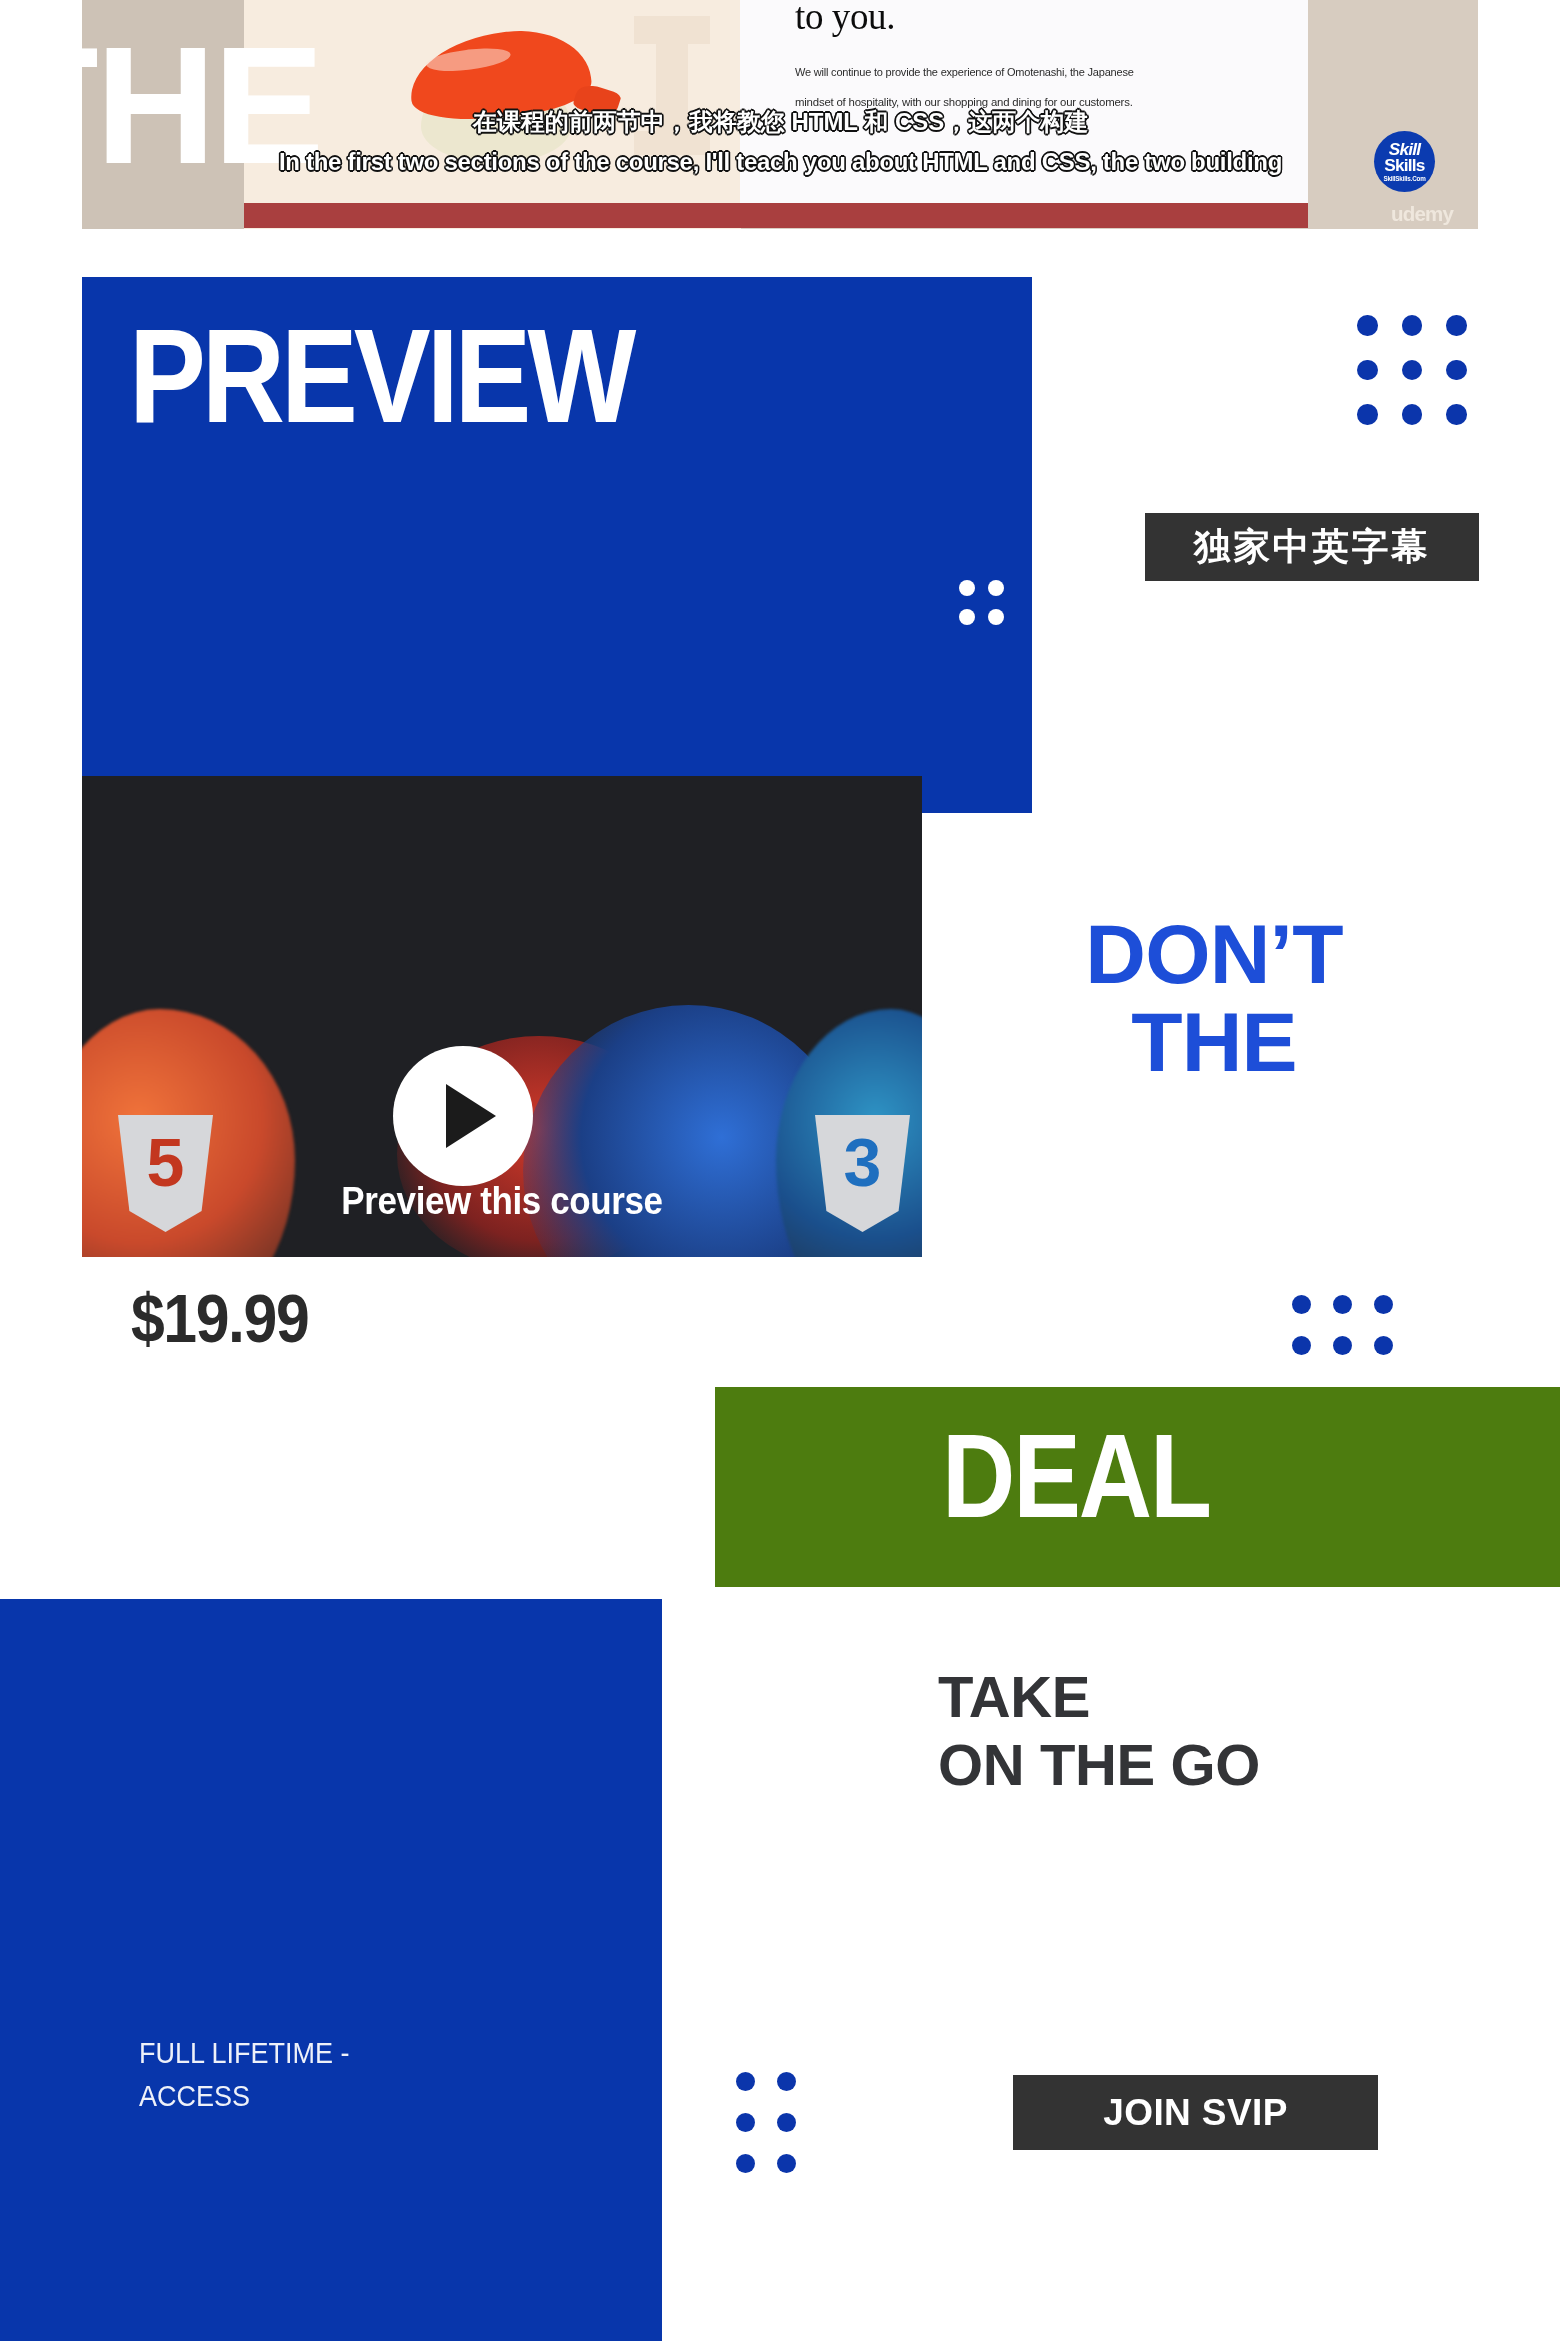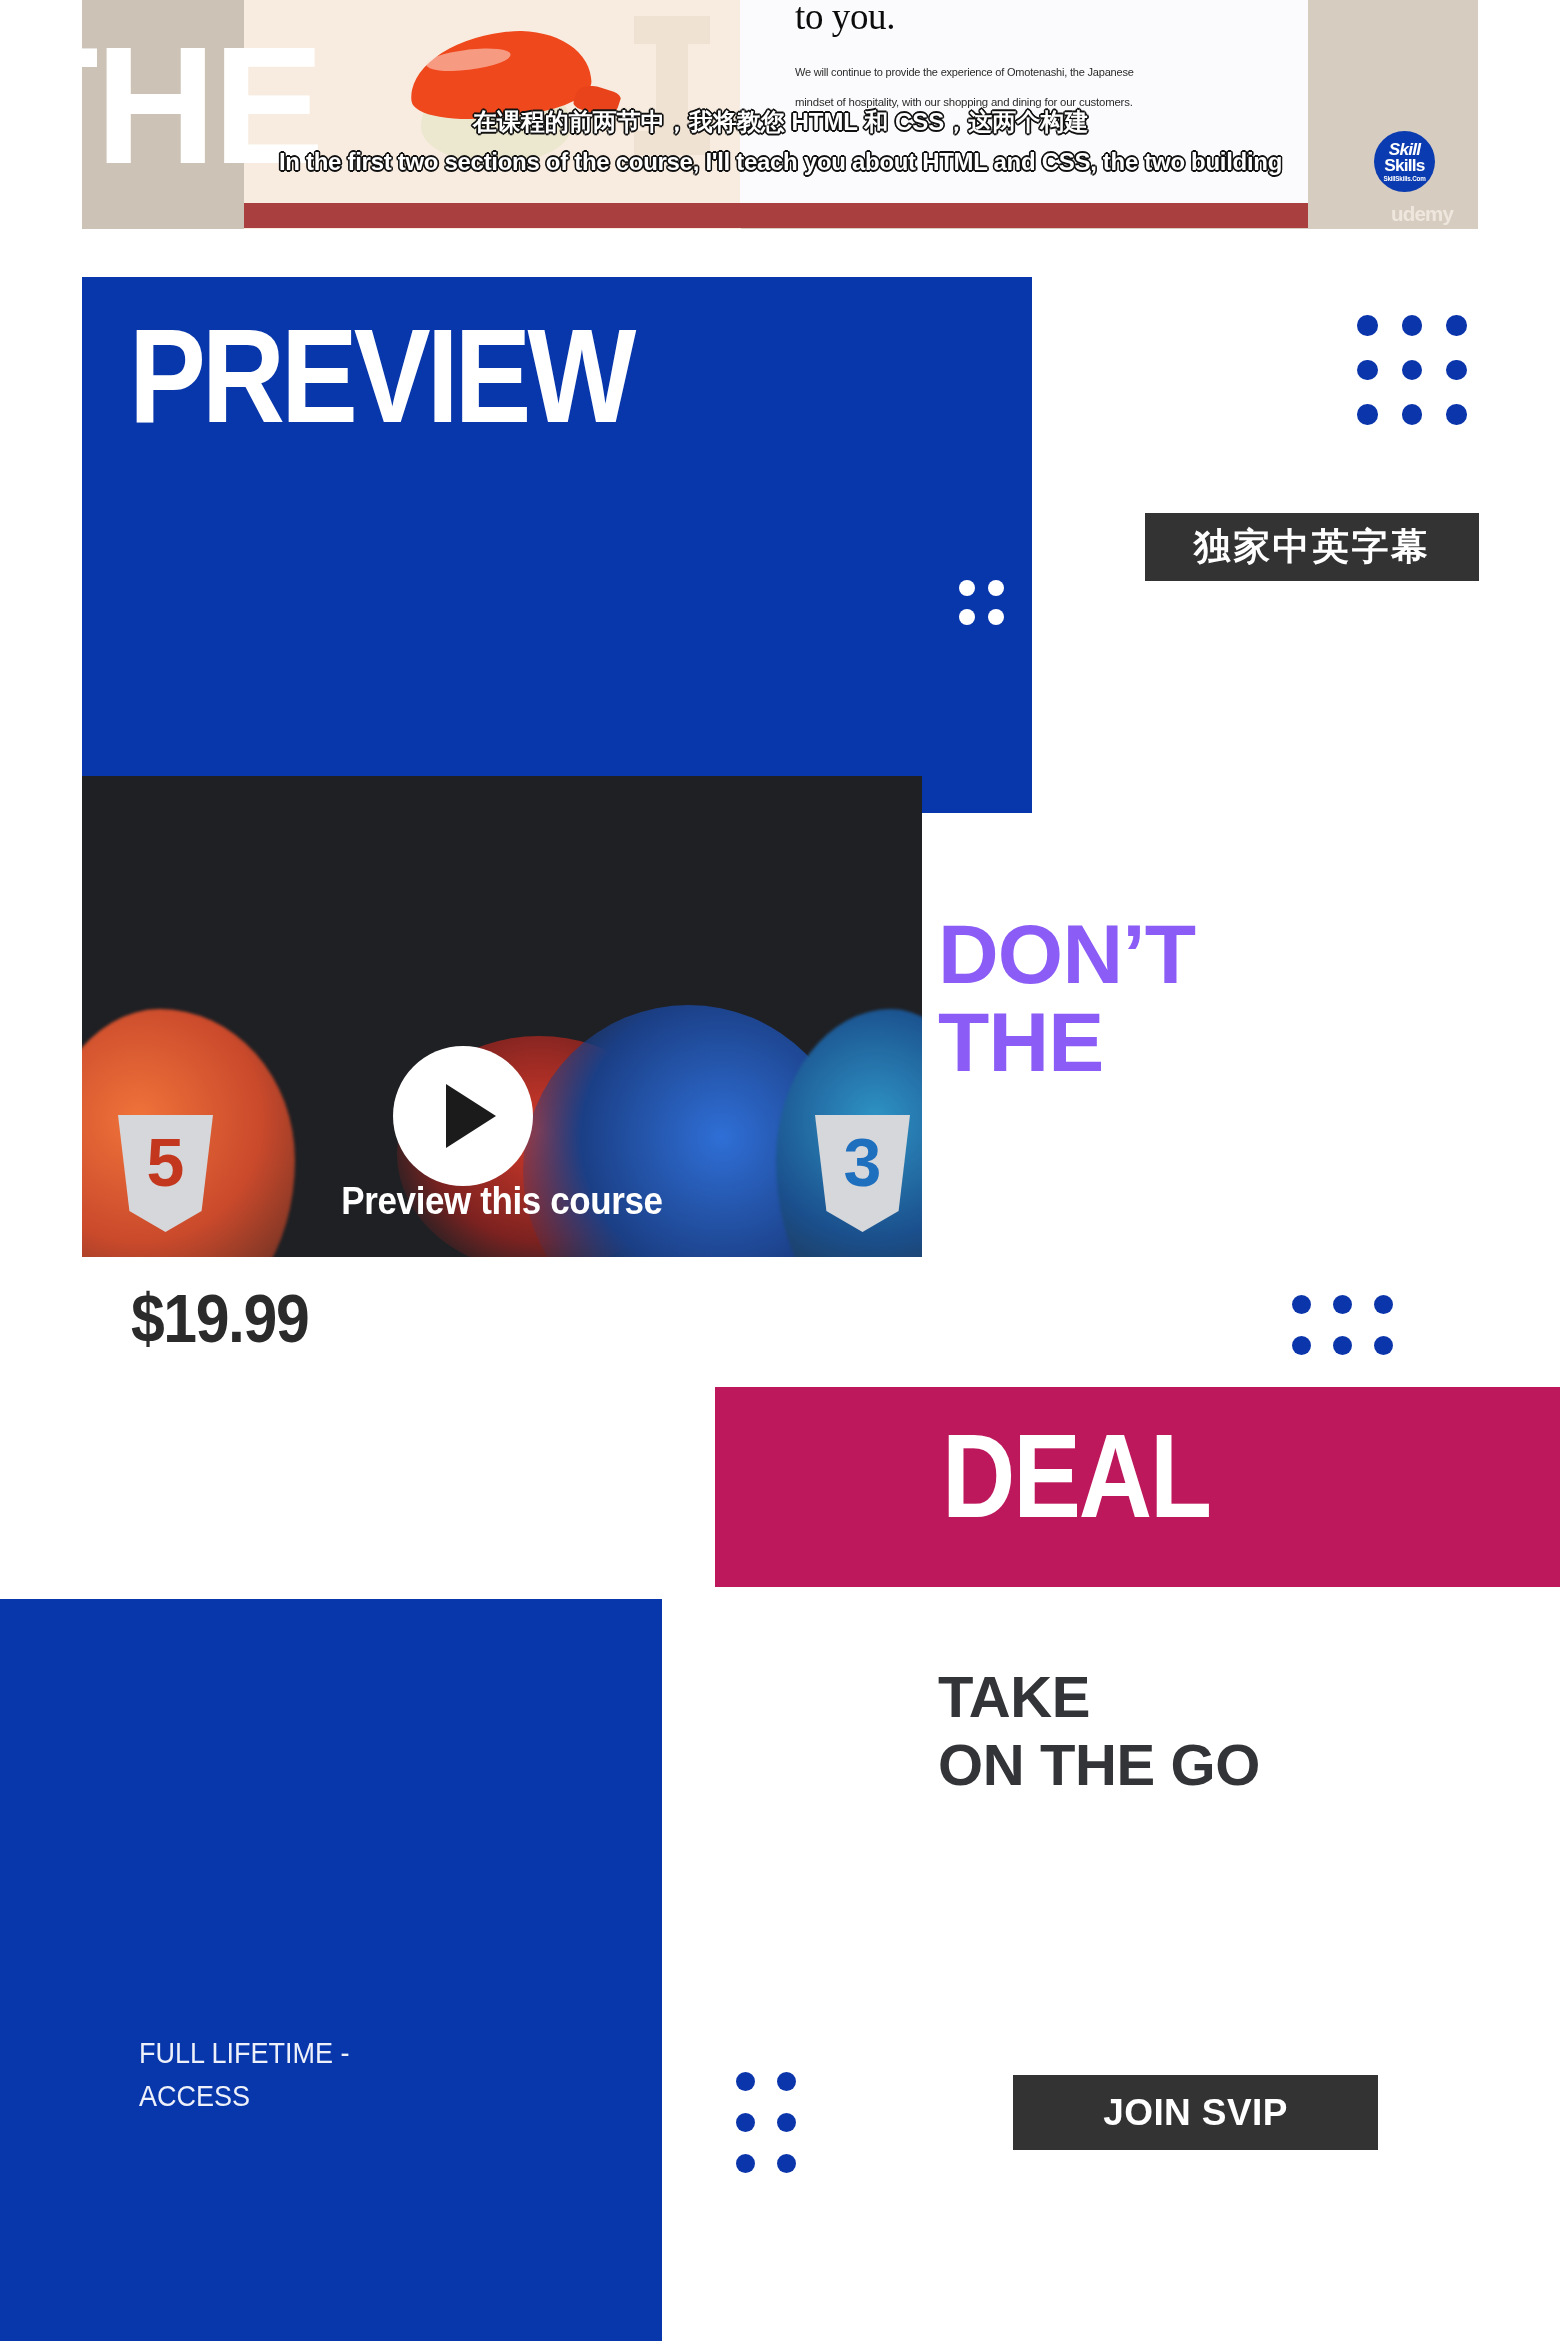--- a/index.html
+++ b/index.html
@@ -185,29 +185,30 @@
   #add-to-cart {
     position:absolute; left:49px; top:625px; width:587px; height:81px;
     background:#a435f0; color:#ffffff; border:none; cursor:pointer;
     font-size:32px; font-weight:bold; letter-spacing:-0.4px;
     font-family:"Liberation Sans", sans-serif;
   }
 
   
   #dont-miss {
     position:absolute; left:938px; top:910px; width:552px;
-    font-size:84px; font-weight:bold; color:#8b5cf6; line-height:1.05;
+    font-size:84px; font-weight:bold; color:#1d4ed8; line-height:1.05;
     letter-spacing:-0.8px;
+    text-align:center;
   }
   #dont-miss div { white-space:nowrap; }
 
   
   #deal-banner {
     position:absolute; left:715px; top:1387px; width:846px; height:200px;
-    background:#be185d;
+    background:#4d7c0f;
   }
   #deal-text {
     position:absolute; left:227px; top:30px; font-size:118px; font-weight:bold;
     color:#ffffff; letter-spacing:-2.4px; line-height:1;
     transform:scaleX(0.86); transform-origin:left top;
   }
 
   
   #take-course {
     position:absolute; left:938px; top:1663px; width:599px;

